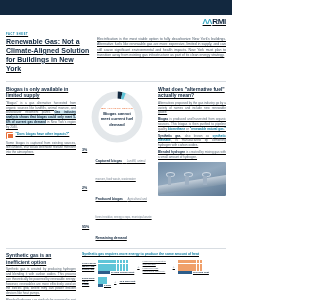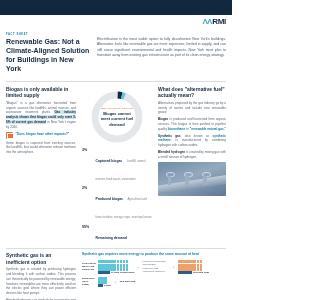--- a/index.html
+++ b/index.html
@@ -1,17 +1,17 @@
 <!DOCTYPE html>
 <html><head>
 <meta charset="utf-8">
 <style>
   html,body{margin:0;padding:0;}
   body{width:232px;height:300px;background:#ffffff;font-family:"Liberation Sans",sans-serif;overflow:hidden;}
-  .page{position:relative;width:232px;height:232px;background:#fff;}
+  .page{position:relative;width:232px;height:232px;background:#fff;text-decoration:underline;}
 
   .topbar{height:15px;background:#12283f;width:100%;}
   .logobar{height:14px;display:flex;align-items:center;justify-content:flex-end;padding-right:6px;background:#fff;}
   .logo{display:flex;align-items:center;gap:1px;}
   .logo-mark{font-size:8px;font-weight:bold;color:#3aa9c4;letter-spacing:-1px;line-height:1;}
   .logo-text{font-size:8px;font-weight:bold;color:#12283f;letter-spacing:-0.3px;line-height:1;}
 
   .hero{display:flex;padding:4px 6px 4px 6px;gap:7px;}
   .hero-left{width:84px;flex:0 0 84px;}
   .eyebrow{font-size:2.6px;font-weight:bold;color:#0b7ea3;letter-spacing:0.6px;text-transform:uppercase;margin-bottom:2px;}

